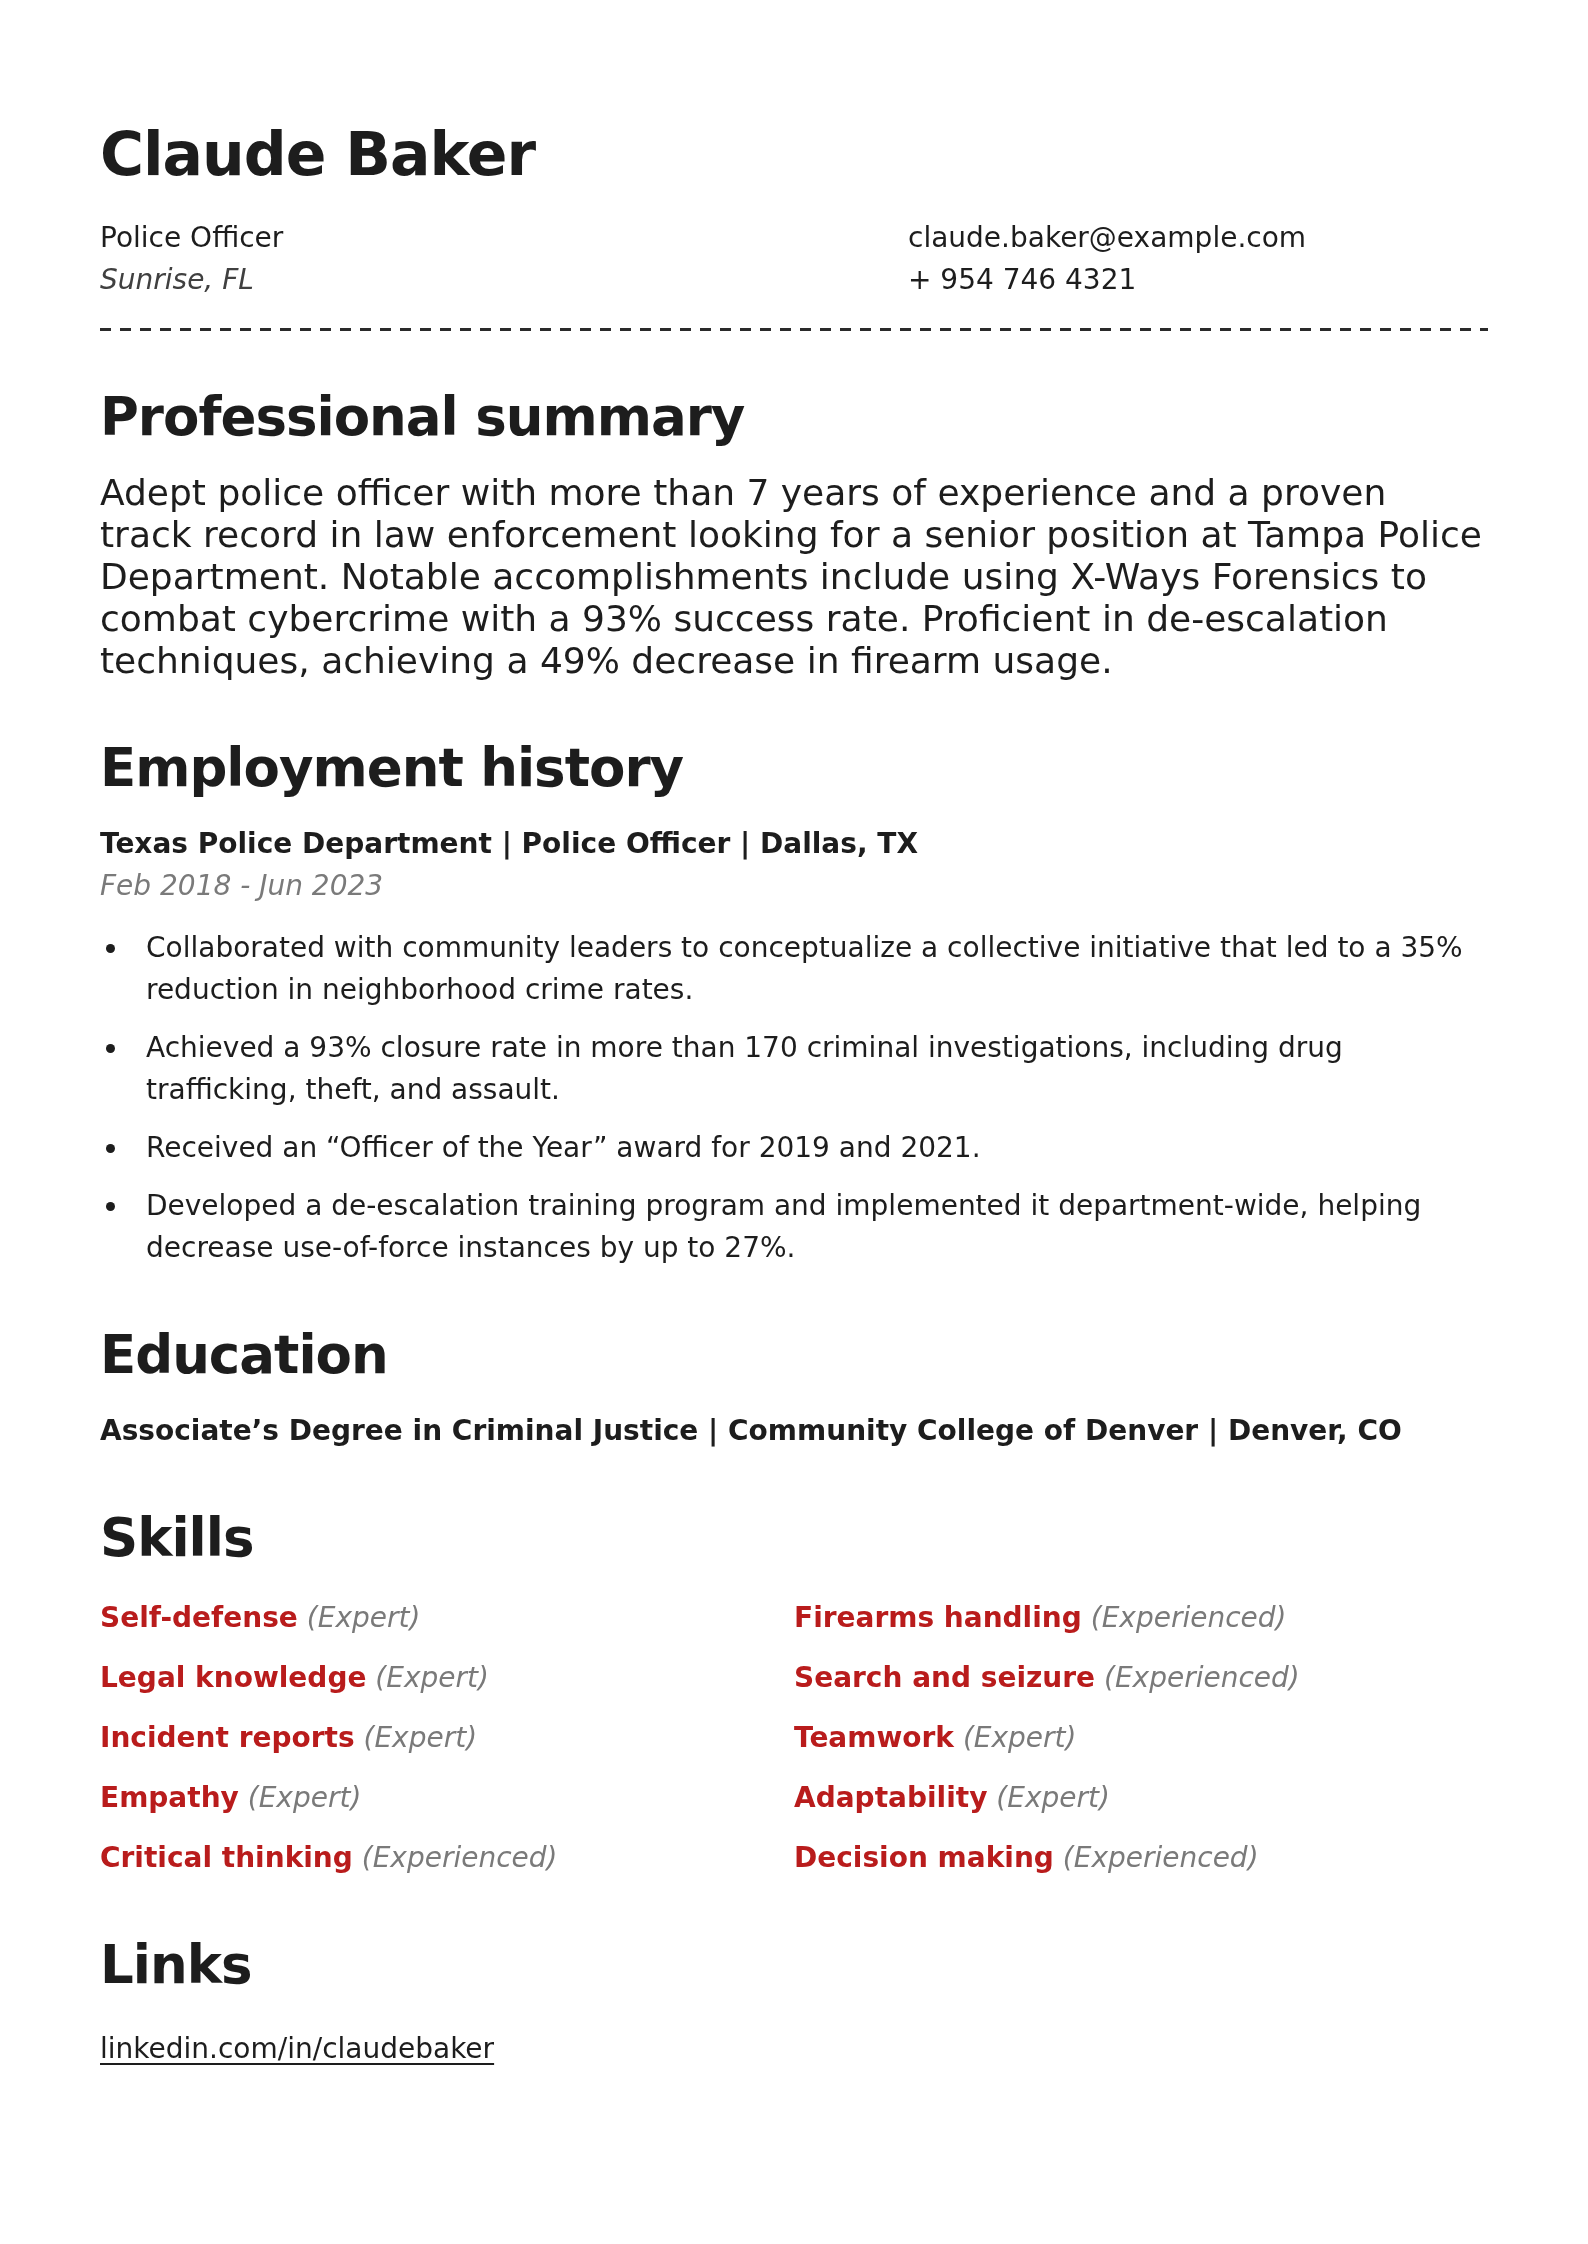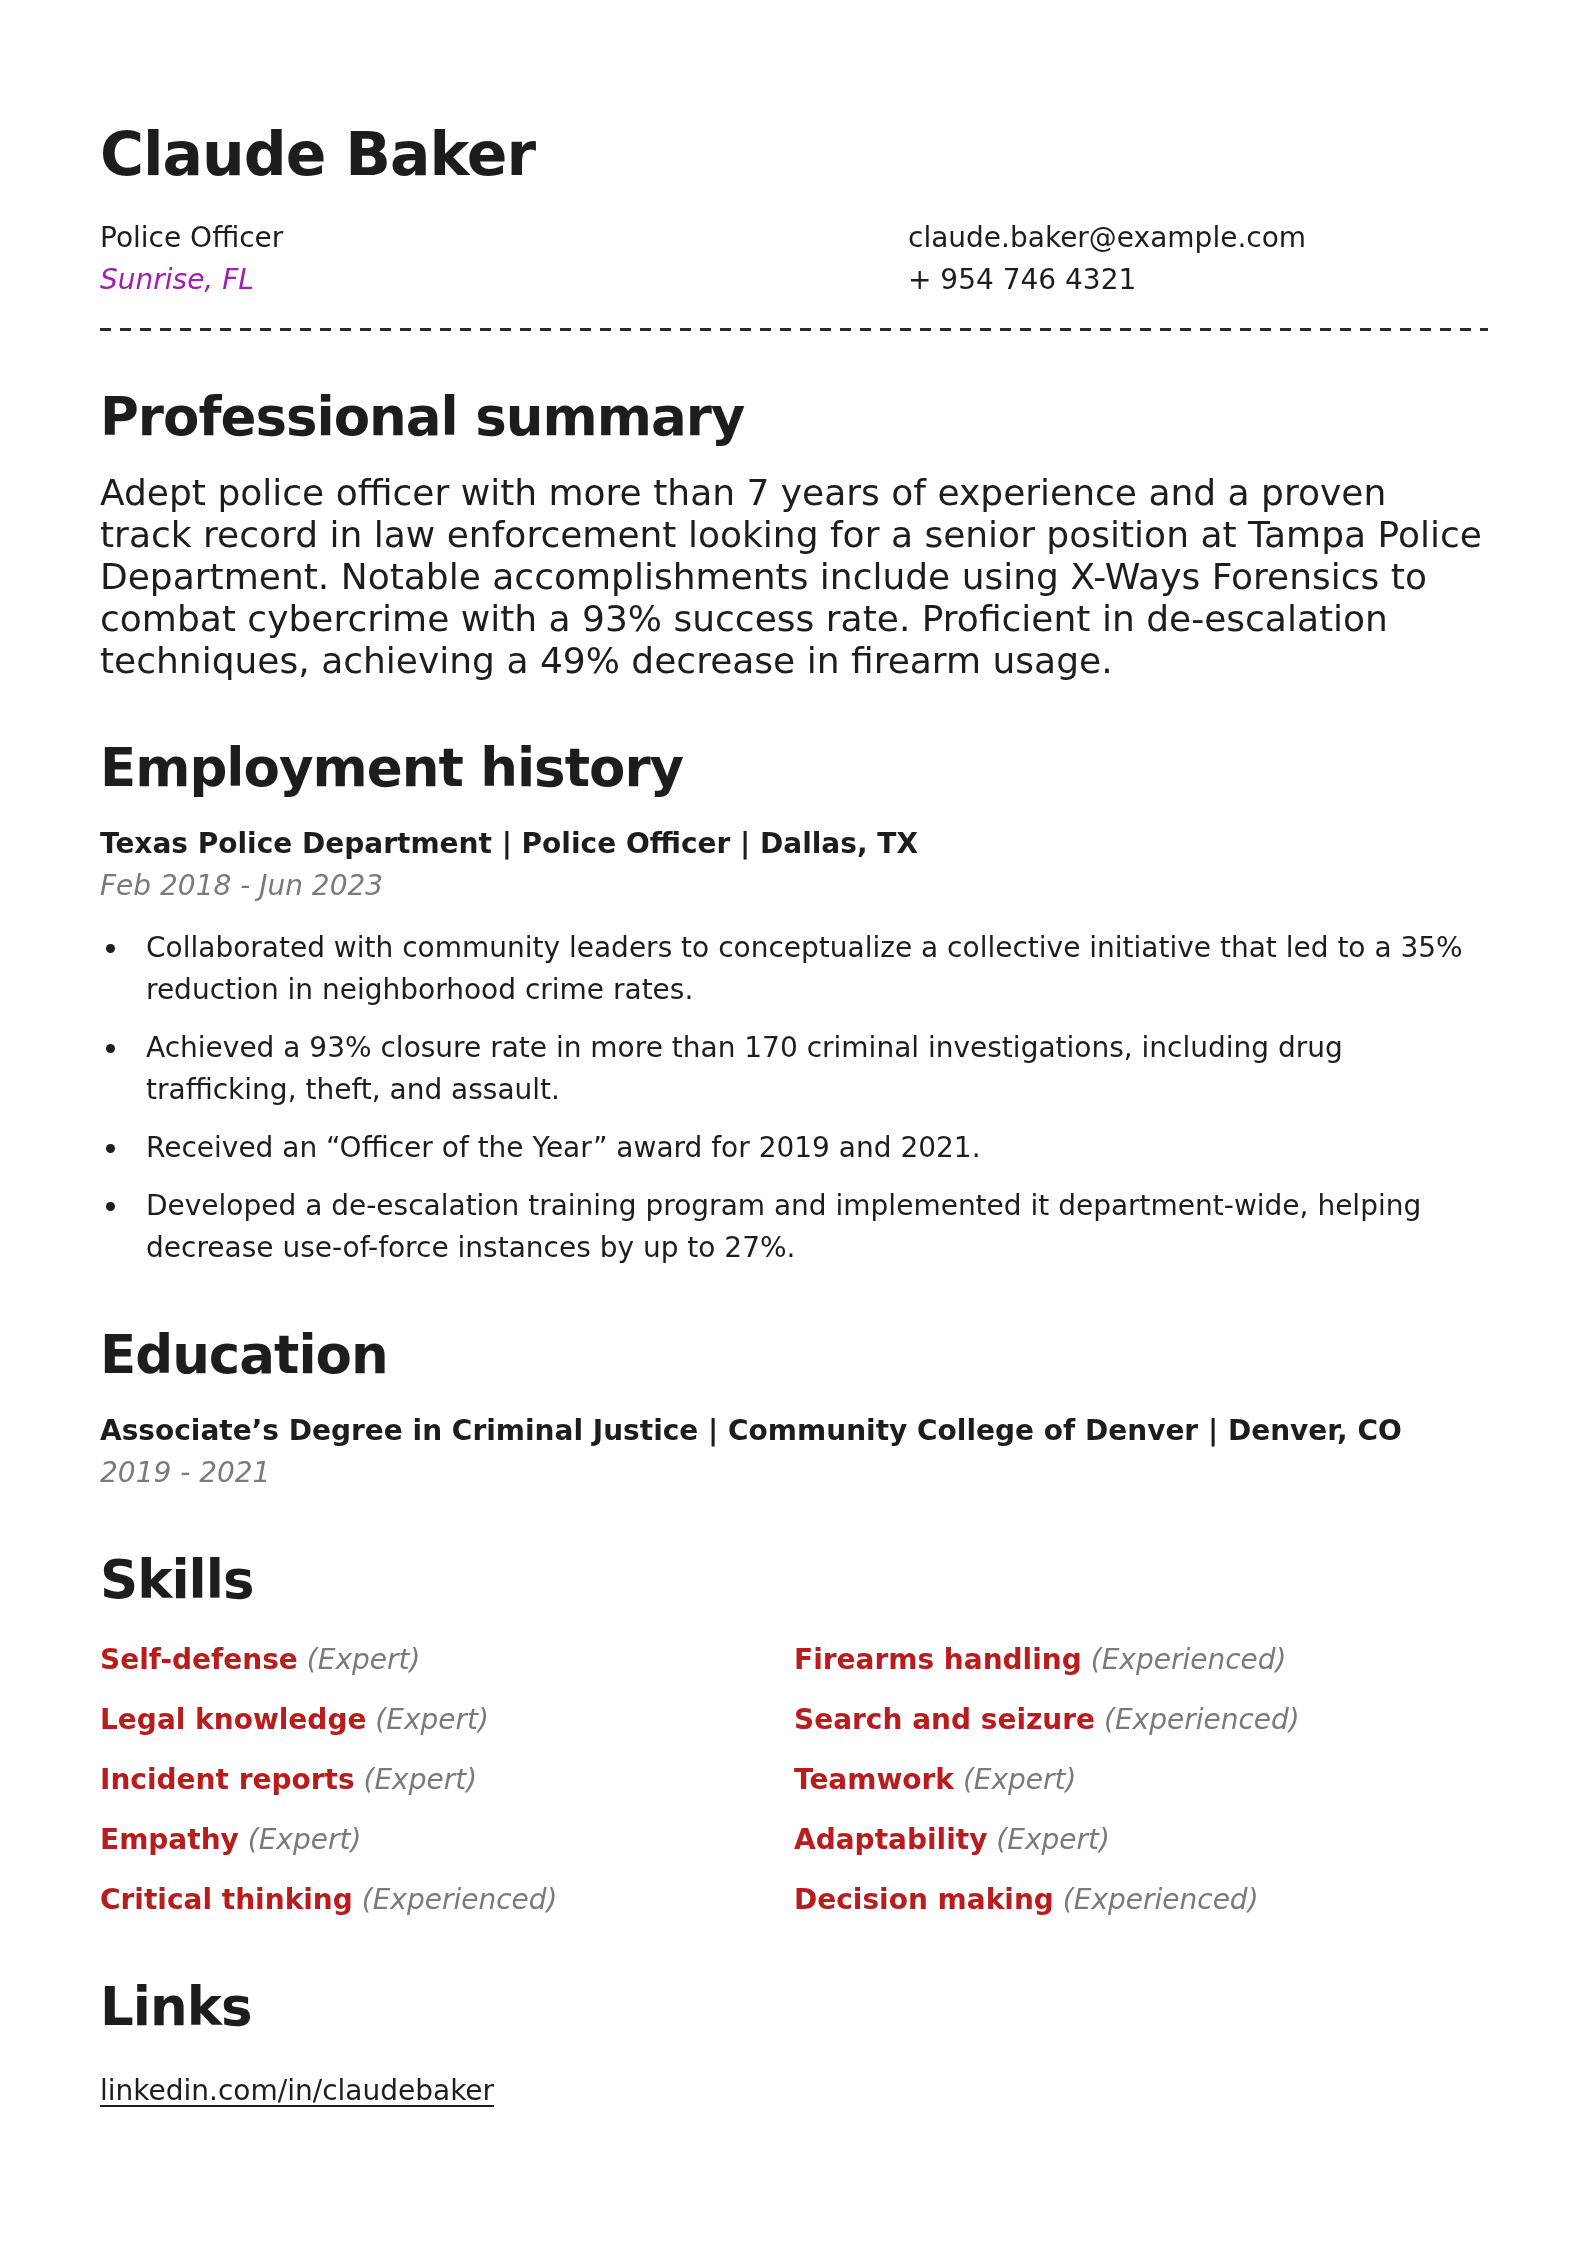--- a/index.html
+++ b/index.html
@@ -30,21 +30,21 @@
     margin-top: 32px;
   }
   .contact-grid {
     display: grid;
     grid-template-columns: 808px auto;
     grid-auto-rows: 42px;
     align-items: center;
     font-size: 28px;
   }
   .muted-italic {
-    color: #a21caf;
+    color: #404040;
     font-style: italic;
   }
 
   .dashed-divider {
     margin-top: 28px;
     height: 3px;
     background: repeating-linear-gradient(
       to right,
       #2a2a2a 0px, #2a2a2a 11px,
       transparent 11px, transparent 20px
@@ -167,21 +167,20 @@
         <li>Received an “Officer of the Year” award for 2019 and 2021.</li>
         <li>Developed a de-escalation training program and implemented it department-wide, helping decrease use-of-force instances by up to 27%.</li>
       </ul>
     </div>
   </section>
 
   <section>
     <h2 class="section-heading">Education</h2>
     <div>
       <div class="entry-title">Associate’s Degree in Criminal Justice | Community College of Denver | Denver, CO</div>
-      <div class="entry-dates">2019 - 2021</div>
     </div>
   </section>
 
   <section>
     <h2 class="section-heading">Skills</h2>
     <div class="skills-grid">
       <div class="skills-col">
         <div class="skill-item"><span class="skill-name">Self-defense</span> <span class="skill-level">(Expert)</span></div>
         <div class="skill-item"><span class="skill-name">Legal knowledge</span> <span class="skill-level">(Expert)</span></div>
         <div class="skill-item"><span class="skill-name">Incident reports</span> <span class="skill-level">(Expert)</span></div>

